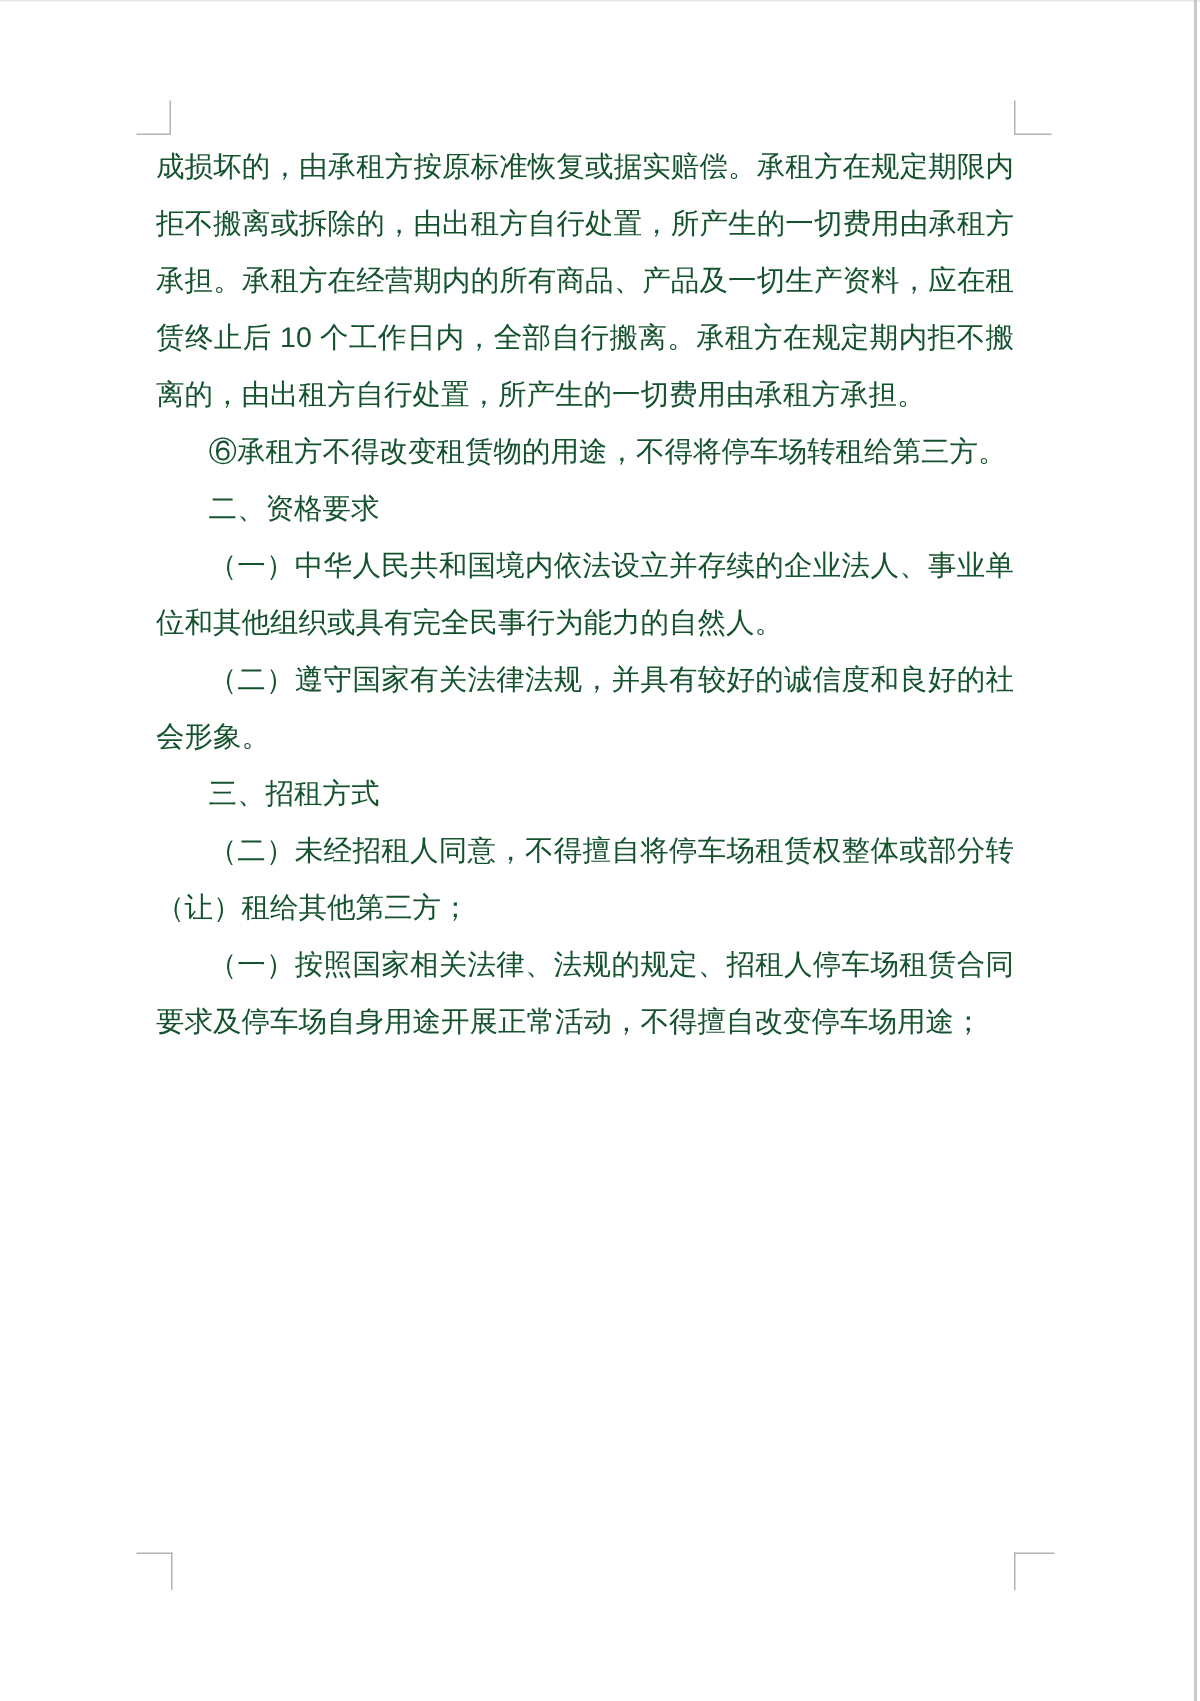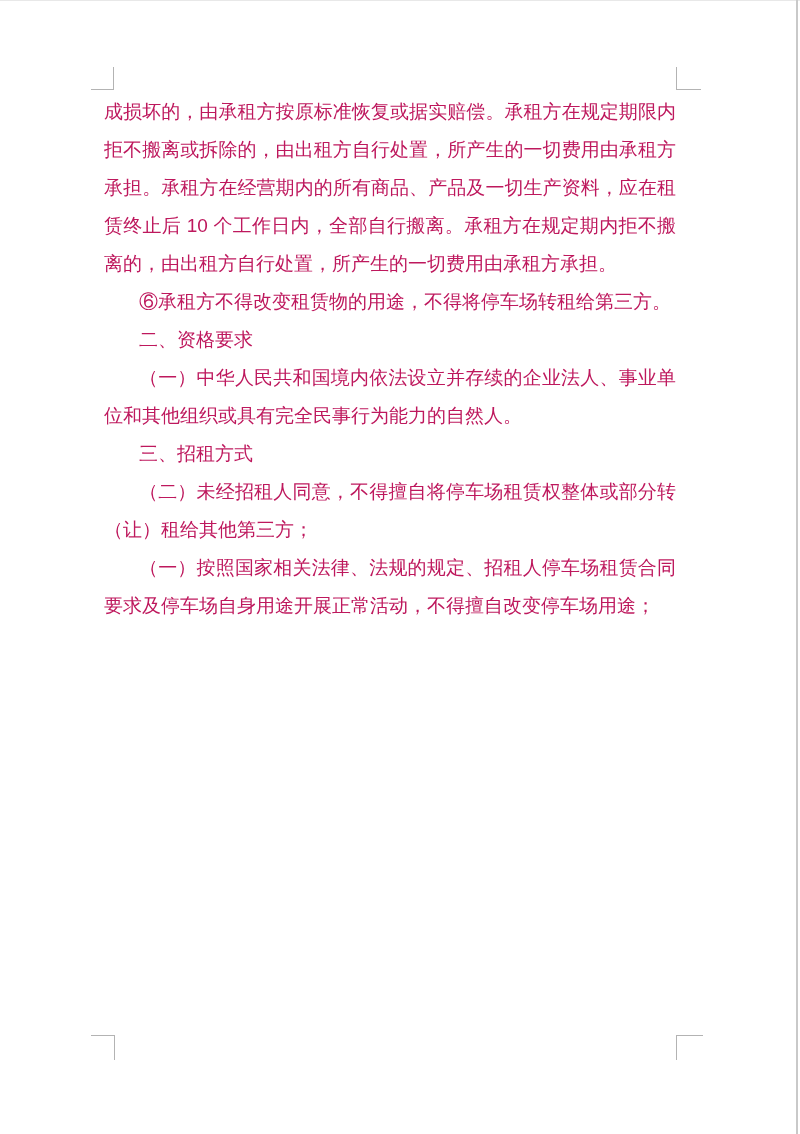--- a/index.html
+++ b/index.html
@@ -46,21 +46,21 @@
   .crop-br {
     left: 676px; top: 1035px; width: 26px; height: 24px;
     border-left: 1px solid #b3b3b3;
     border-top: 1px solid #b3b3b3;
   }
   .doc-body {
     position: absolute;
     left: 104px;
     top: 93px;
     width: 572px;
-    color: #be185d;
+    color: #14532d;
     font-size: 19px;
     line-height: 38px;
     text-align: justify;
   }
   .para {
     margin: 0;
     text-indent: 35px;
   }
   .para.no-indent {
     text-indent: 0;
@@ -80,16 +80,17 @@
 <div class="crop crop-tl"></div>
 <div class="crop crop-tr"></div>
 <div class="crop crop-bl"></div>
 <div class="crop crop-br"></div>
 
 <div class="doc-body">
   <p class="para no-indent">成损坏的，由承租方按原标准恢复或据实赔偿。承租方在规定期限内拒不搬离或拆除的，由出租方自行处置，所产生的一切费用由承租方承担。承租方在经营期内的所有商品、产品及一切生产资料，应在租赁终止后 10 个工作日内，全部自行搬离。承租方在规定期内拒不搬离的，由出租方自行处置，所产生的一切费用由承租方承担。</p>
   <p class="para">⑥承租方不得改变租赁物的用途，不得将停车场转租给第三方。</p>
   <p class="heading">二、资格要求</p>
   <p class="para">（一）中华人民共和国境内依法设立并存续的企业法人、事业单位和其他组织或具有完全民事行为能力的自然人。</p>
+  <p class="para">（二）遵守国家有关法律法规，并具有较好的诚信度和良好的社会形象。</p>
   <p class="heading">三、招租方式</p>
   <p class="para">（二）未经招租人同意，不得擅自将停车场租赁权整体或部分转（让）租给其他第三方；</p>
   <p class="para">（一）按照国家相关法律、法规的规定、招租人停车场租赁合同要求及停车场自身用途开展正常活动，不得擅自改变停车场用途；</p>
 </div>
 
 </body></html>

